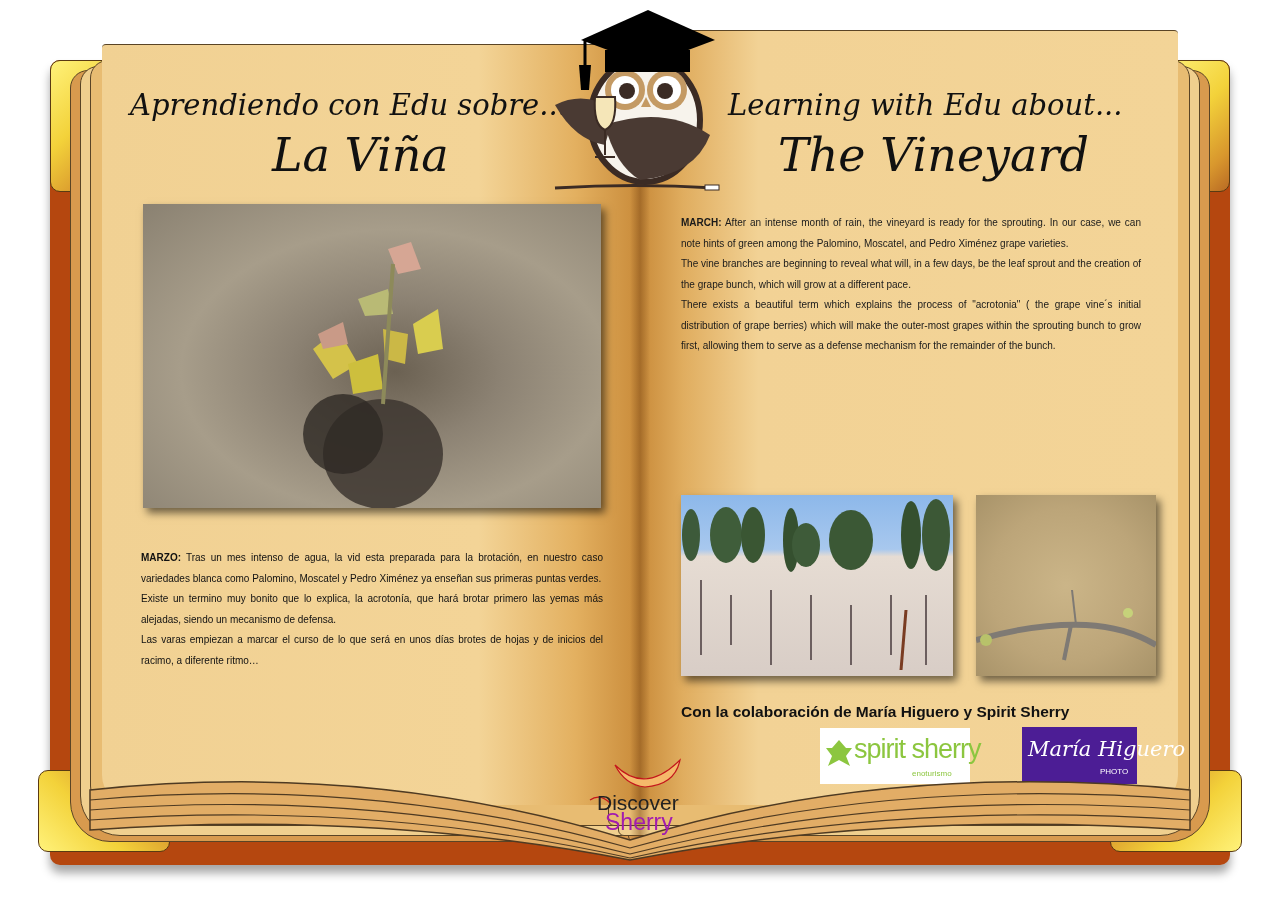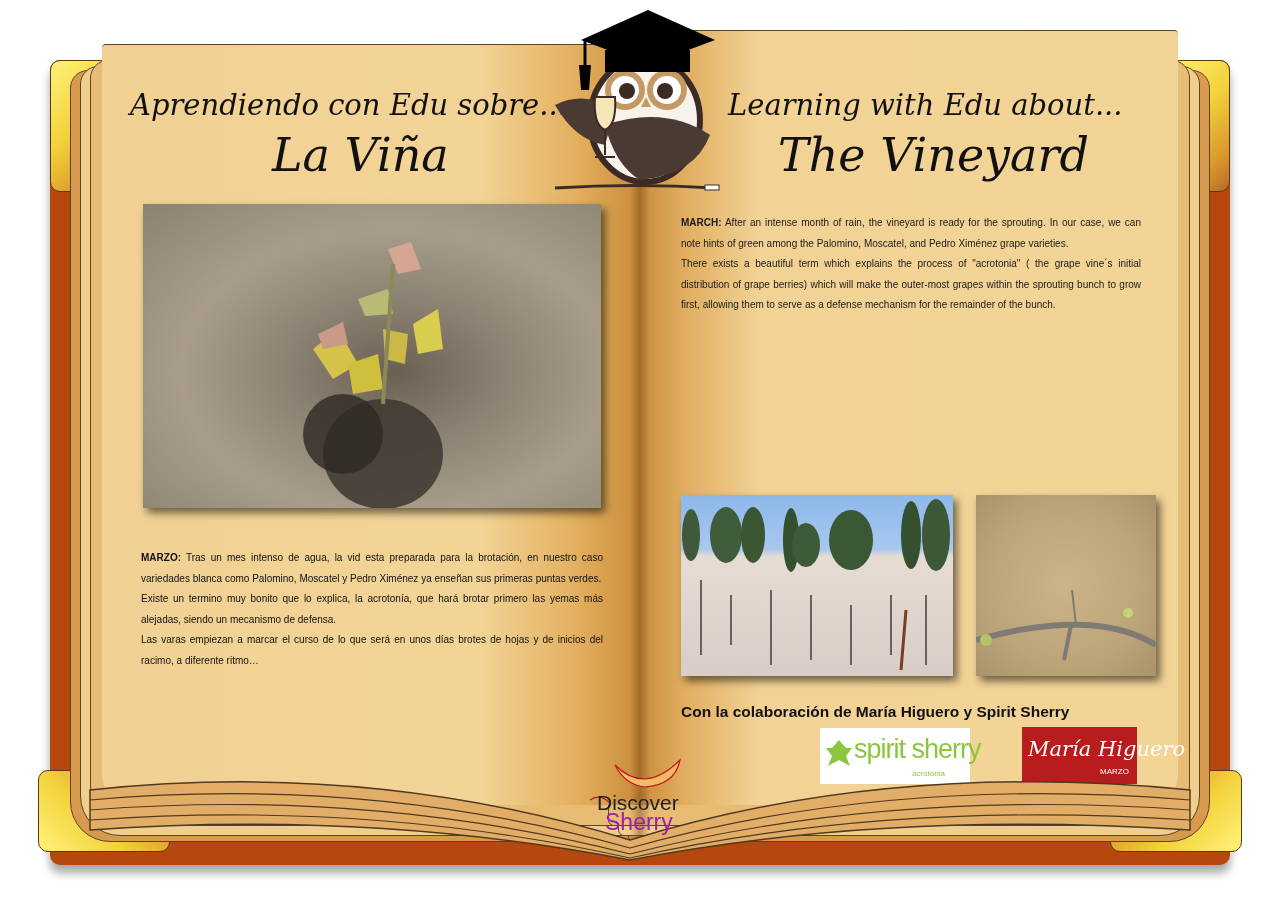--- a/index.html
+++ b/index.html
@@ -24,21 +24,21 @@
   .big{font-size:46px;}
   .photo{box-shadow:4px 5px 8px rgba(0,0,0,.55);overflow:hidden;}
   .body-text{font-size:10px;line-height:20.5px;color:#111;text-align:justify;}
   .body-text b{font-weight:bold;}
   .body-text p{margin:0;}
   .right-text{color:#1a1a1a;}
   
   #owl{left:545px;top:5px;width:195px;height:190px;}
   
   #spirit-logo{left:820px;top:728px;width:150px;height:56px;background:#fff;}
-  #maria-logo{left:1022px;top:727px;width:115px;height:57px;background:#b91c1c;}
+  #maria-logo{left:1022px;top:727px;width:115px;height:57px;background:#4c1d95;}
   #discover{left:575px;top:755px;width:130px;height:85px;}
 </style>
 </head>
 <body>
 
 <div id="cover" class="abs"></div>
 <div id="corner-tl" class="abs corner"></div>
 <div id="corner-tr" class="abs corner"></div>
 <div id="corner-bl" class="abs corner"></div>
 <div id="corner-br" class="abs corner"></div>
@@ -98,20 +98,21 @@
 </div>
 
 <div class="abs body-text" style="left:141px;top:548px;width:462px;">
   <p><b>MARZO:</b><span> Tras un mes intenso de agua, la vid esta preparada para la brotación, en nuestro caso variedades blanca como Palomino, Moscatel y Pedro Ximénez ya enseñan sus primeras puntas verdes.</span></p>
   <p>Existe un termino muy bonito que lo explica, la acrotonía, que hará brotar primero las yemas más alejadas, siendo un mecanismo de defensa.</p>
   <p>Las varas empiezan a marcar el curso de lo que será en unos días brotes de hojas y de inicios del racimo, a diferente ritmo…</p>
 </div>
 
 <div class="abs body-text right-text" style="left:681px;top:213px;width:460px;">
   <p><b>MARCH:</b><span> After an intense month of rain, the vineyard is ready for the sprouting.  In our case, we can note hints of green among the Palomino, Moscatel, and Pedro Ximénez grape varieties.</span></p>
+  <p>The vine branches are beginning to reveal what will, in a few days, be the leaf sprout and the  creation of the grape bunch, which will grow at a different pace.</p>
   <p>There exists a beautiful term which explains the process of "acrotonia" ( the grape vine´s initial distribution of grape berries) which will make the outer-most grapes within the sprouting bunch to grow first, allowing them to serve as a defense mechanism for the remainder of the bunch.</p>
 </div>
 
 <div class="abs photo" style="left:681px;top:495px;width:272px;height:181px;background:linear-gradient(180deg,#8db8ea 0%,#a8c8ee 30%,#e6dcd3 34%,#d8cdc6 100%);">
   <svg width="272" height="181" viewBox="0 0 272 181">
     <ellipse cx="10" cy="40" rx="9" ry="26" fill="#3d5a3a"></ellipse>
     <ellipse cx="45" cy="40" rx="16" ry="28" fill="#3f5d3a"></ellipse>
     <ellipse cx="72" cy="40" rx="12" ry="28" fill="#3a5633"></ellipse>
     <ellipse cx="110" cy="45" rx="8" ry="32" fill="#35502f"></ellipse>
     <ellipse cx="125" cy="50" rx="14" ry="22" fill="#3e5b39"></ellipse>
@@ -141,26 +142,26 @@
   </svg>
 </div>
 
 <div class="abs" style="left:681px;top:703px;font-size:15.5px;font-weight:bold;color:#111;white-space:nowrap;">Con la colaboración de María Higuero y Spirit Sherry</div>
 
 <div id="spirit-logo" class="abs">
   <svg class="abs" style="left:6px;top:10px;" width="26" height="30" viewBox="0 0 26 30">
     <path d="M13 2 L20 10 L26 10 L20 18 L24 28 L13 22 L2 28 L6 18 L0 10 L6 10Z" fill="#8cc63f"></path>
   </svg>
   <div class="abs" style="left:34px;top:6px;font-size:27px;color:#8cc63f;font-family:'Liberation Sans Narrow','Liberation Sans',sans-serif;letter-spacing:-1px;white-space:nowrap;">spirit sherry</div>
-  <div class="abs" style="left:92px;top:41px;font-size:8px;color:#8cc63f;">acrotonia</div>
+  <div class="abs" style="left:92px;top:41px;font-size:8px;color:#8cc63f;">enoturismo</div>
 </div>
 
 <div id="maria-logo" class="abs">
   <div class="abs script" style="left:6px;top:10px;font-size:21px;color:#fff;">María Higuero</div>
-  <div class="abs" style="left:78px;top:40px;font-size:8px;color:#fff;">MARZO</div>
+  <div class="abs" style="left:78px;top:40px;font-size:8px;color:#fff;">PHOTO</div>
 </div>
 
 <svg class="abs" style="left:70px;top:770px;" width="1140" height="95" viewBox="0 0 1140 95">
   <path d="M20 20 Q300 -10 560 70 Q820 -10 1120 20 L1120 60 Q820 40 560 90 Q300 40 20 60Z" fill="#e2ad66" stroke="#4e3a22" stroke-width="1.5"></path>
   <path d="M20 30 Q300 5 560 78 Q820 5 1120 30" stroke="#4e3a22" stroke-width="1.2" fill="none"></path>
   <path d="M20 40 Q300 18 560 84 Q820 18 1120 40" stroke="#4e3a22" stroke-width="1.2" fill="none"></path>
   <path d="M20 50 Q300 30 560 88 Q820 30 1120 50" stroke="#4e3a22" stroke-width="1.2" fill="none"></path>
 </svg>
 
 <div id="discover" class="abs">

